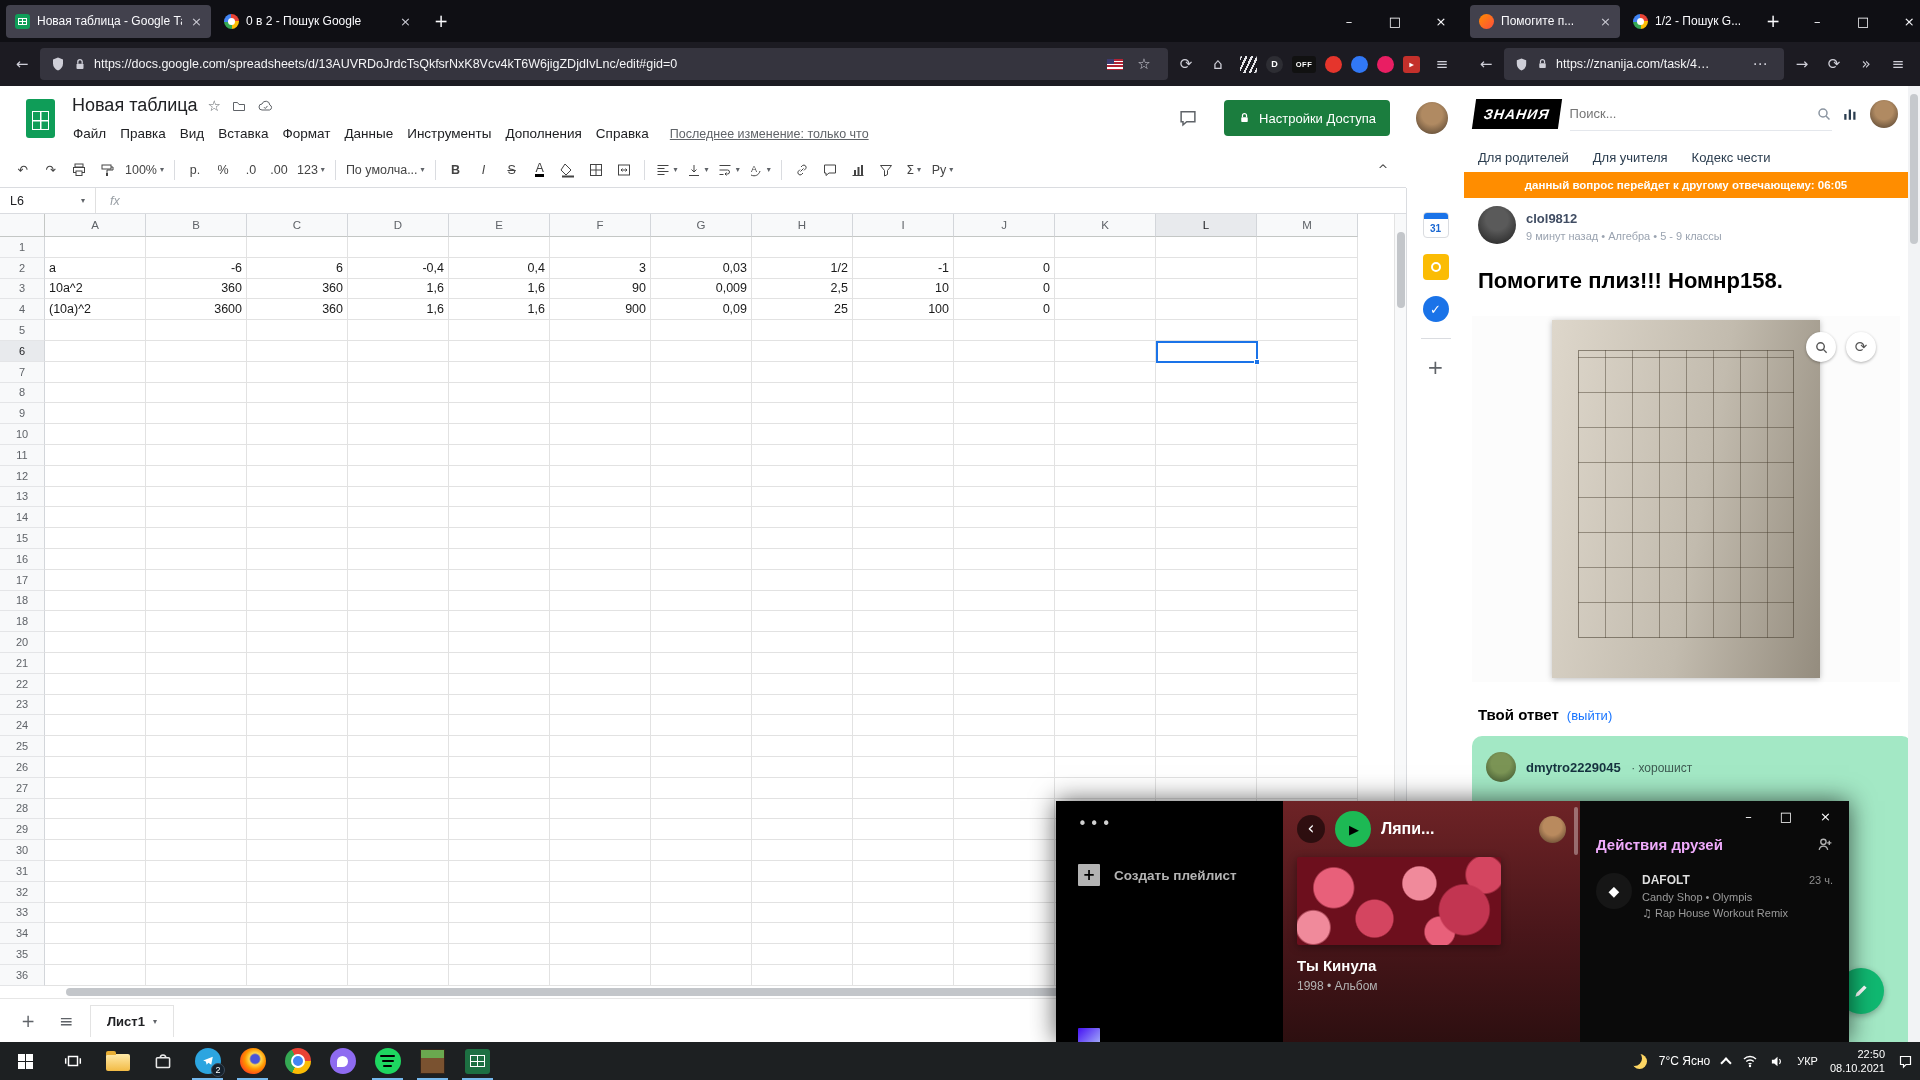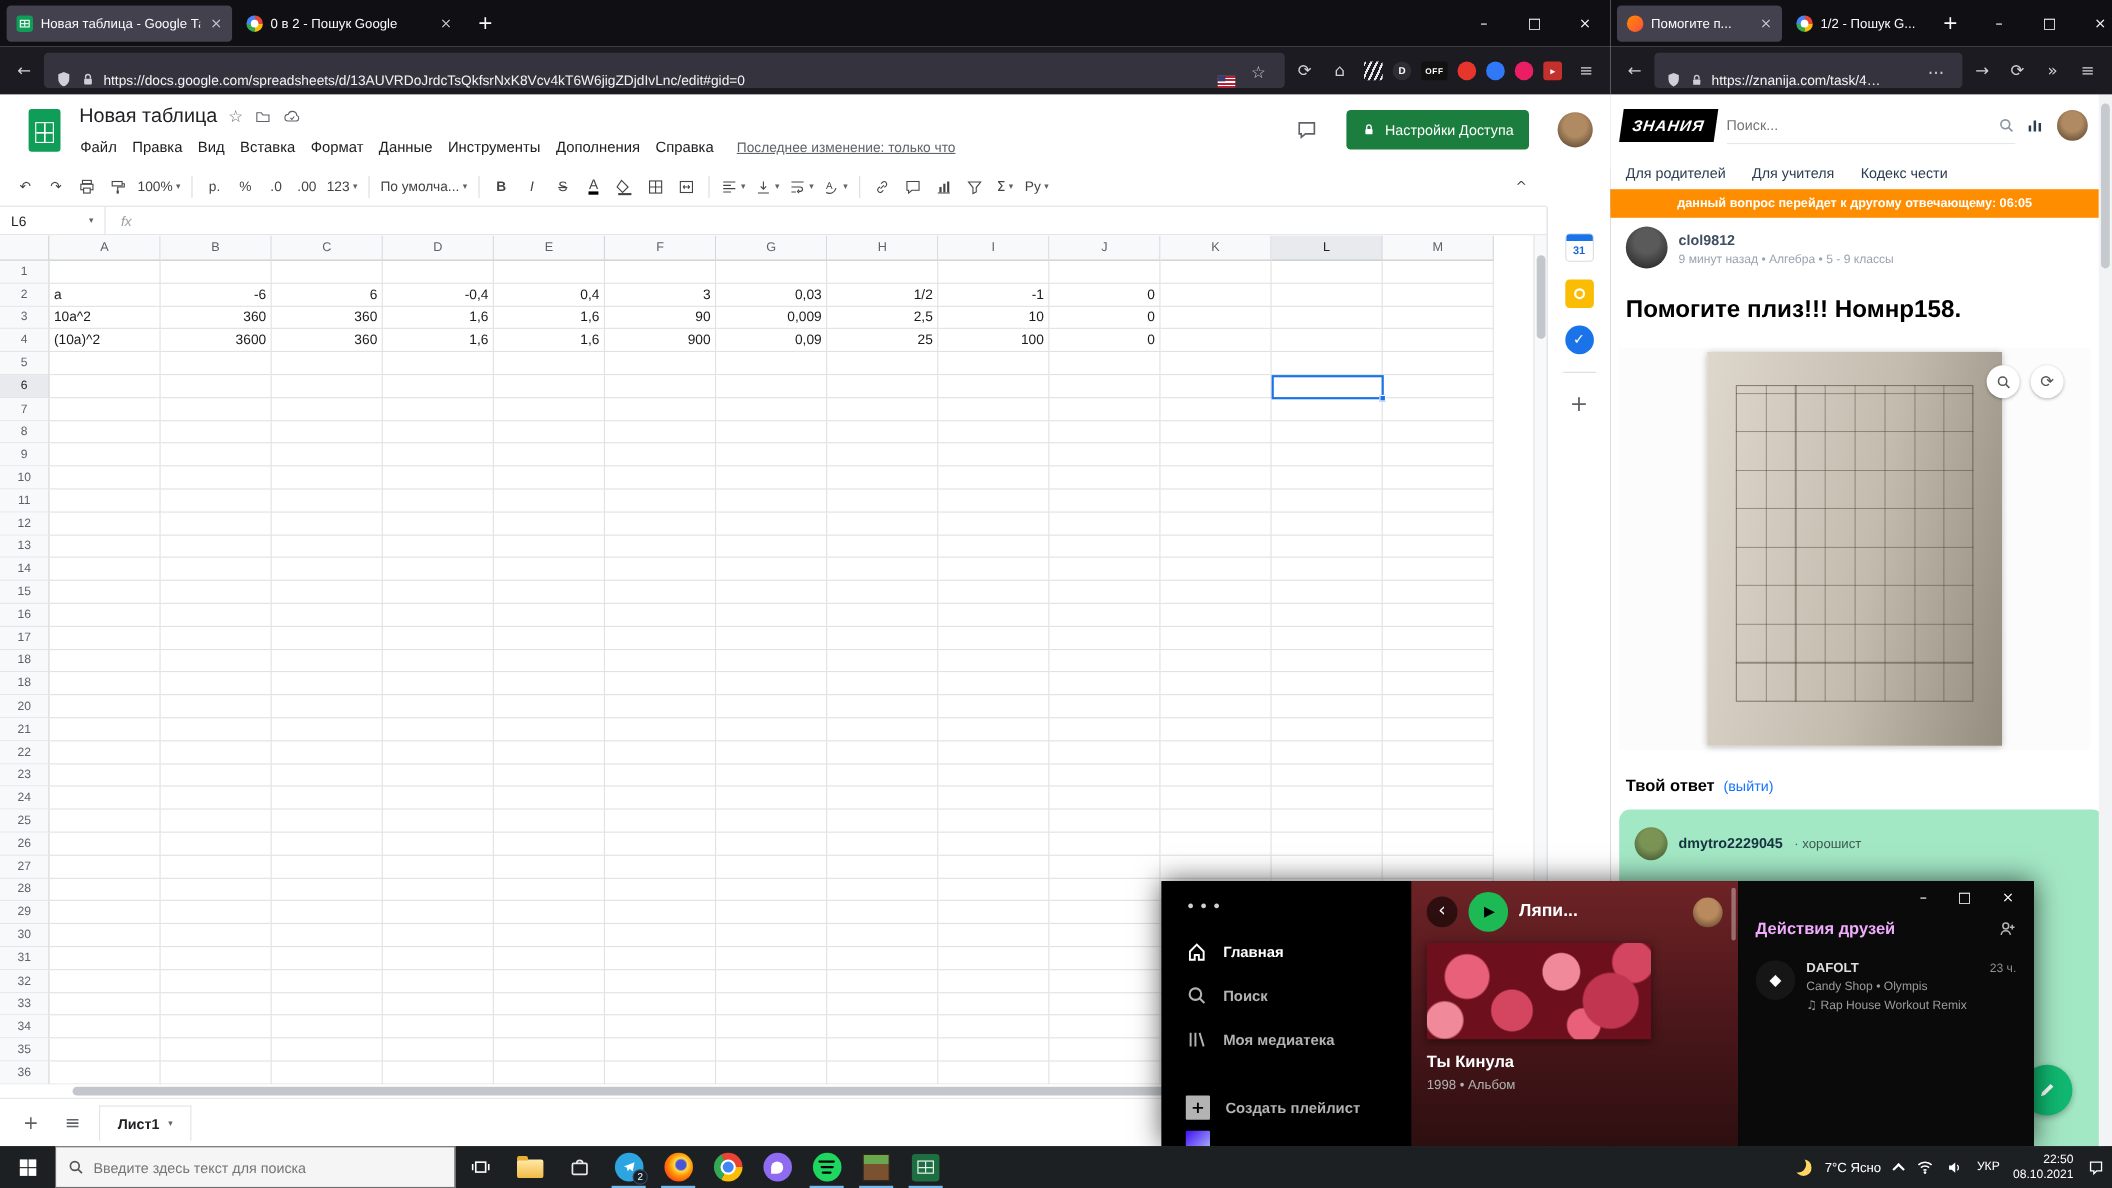--- a/index.html
+++ b/index.html
@@ -23,21 +23,21 @@
  linear-gradient(#fff,#fff) center/100% 1px no-repeat,
  linear-gradient(#fff,#fff) center/1px 100% no-repeat;border:1px solid #fff}
 .fav-google{border-radius:50%;background:conic-gradient(#ea4335 0 25%,#fbbc05 25% 50%,#34a853 50% 75%,#4285f4 75% 100%);position:relative}
 .fav-google::after{content:"";position:absolute;inset:4px;border-radius:50%;background:#fff}
 .fav-brainly{border-radius:50%;background:linear-gradient(135deg,#ff8d00,#fd4d3e)}
 .ff-newtab{color:#fbfbfe;font-size:17px;padding:0 10px}
 .win-controls{margin-left:auto;display:flex;height:100%}
 .win-controls span{width:46px;display:flex;align-items:center;justify-content:center;color:#fbfbfe;font-size:13px}
 .ff-navbar{position:absolute;left:0;top:42px;right:0;height:44px;background:#1c1b22;display:flex;align-items:center;padding:0 8px;gap:4px}
 .nav-btn{color:#cfcfd8;font-size:15px;min-width:28px;height:28px;display:flex;align-items:center;justify-content:center;border-radius:4px}
-.urlfield{flex:1;height:32px;background:#35343e;border-radius:4px;display:flex;align-items:flex-end;padding:0 10px;gap:7px;min-width:0}
+.urlfield{flex:1;height:32px;background:#35343e;border-radius:4px;display:flex;align-items:center;padding:0 10px;gap:7px;min-width:0}
 .url-text{flex:1;white-space:nowrap;overflow:hidden;color:#f4f4f6;font-size:12.5px}
 .flag{width:16px;height:11px;position:relative;background:repeating-linear-gradient(180deg,#b22234 0 1.6px,#fff 1.6px 3.2px);flex:none}
 .flag::after{content:"";position:absolute;left:0;top:0;width:7px;height:5px;background:#3c3b6e}
 .ext-icons{display:flex;gap:9px;align-items:center;padding:0 4px}
 .ext{width:17px;height:17px;border-radius:50%;flex:none;display:flex;align-items:center;justify-content:center;font-size:9px;color:#fff;font-weight:bold}
 .ext-lines{border-radius:2px;background:repeating-linear-gradient(115deg,#e6e6ea 0 2px,transparent 2px 5px)}
 .ext-d{background:#2d2d33}
 .ext-off{width:24px;border-radius:3px;background:#111;font-size:7.5px;letter-spacing:.5px}
 .ext-red{background:#e5352c}
 .ext-blue{background:#3178f6}
@@ -1148,41 +1148,20 @@
       </svg>
   </div>
   <div class="zn-scroll">
       <div class="zn-thumb"></div>
     </div>
 </div>
 
 <div id="spotify">
   <div class="spo-side">
     <div class="spo-dots glyph">•••</div>
-    <div class="spo-list">
-      <div class="spo-item active">
-        <svg width="20" height="20" viewBox="0 0 16 16">
-            <path d="M3 8l5-5 5 5v6H9.5v-3.5h-3V14H3z" fill="none" stroke="#fff" stroke-width="1.4"></path>
-          </svg>
-        <span>Главная</span>
-      </div>
-      <div class="spo-item">
-        <svg width="20" height="20" viewBox="0 0 16 16">
-            <circle cx="7" cy="7" r="4.2" fill="none" stroke="#b3b3b3" stroke-width="1.5"></circle>
-            <path d="M10.2 10.2l3.3 3.3" stroke="#b3b3b3" stroke-width="1.5"></path>
-          </svg>
-        <span>Поиск</span>
-      </div>
-      <div class="spo-item">
-        <svg width="20" height="20" viewBox="0 0 16 16">
-            <path d="M3.5 3v10M7 3v10M10 3.2l3 9.8" stroke="#b3b3b3" stroke-width="1.4"></path>
-          </svg>
-        <span>Моя медиатека</span>
-      </div>
-    </div>
     <div class="spo-create">
       <span class="plusbox glyph">+</span>
       <span>Создать плейлист</span>
     </div>
     <span class="likedbox"></span>
   </div>
 
   <div class="spo-main">
     <div class="spo-topbar">
       <span class="spo-back glyph">‹</span>
@@ -1225,27 +1204,20 @@
 </div>
 
 <div id="taskbar">
   <div class="tb-start">
     <span class="winlogo">
         <i></i>
         <i></i>
         <i></i>
         <i></i>
       </span>
-  </div>
-  <div class="tb-search">
-    <svg width="16" height="16" viewBox="0 0 16 16">
-        <circle cx="7" cy="7" r="4" fill="none" stroke="#555" stroke-width="1.5"></circle>
-        <path d="M10 10l3.5 3.5" stroke="#555" stroke-width="1.5"></path>
-      </svg>
-    <input placeholder="Введите здесь текст для поиска" style="">
   </div>
   <div class="tb-btn">
     <svg width="20" height="18" viewBox="0 0 17 16">
         <rect x="4.5" y="4" width="8" height="8" fill="none" stroke="#fff" stroke-width="1.3"></rect>
         <path d="M2 5.5v5M15 5.5v5" stroke="#fff" stroke-width="1.3"></path>
       </svg>
   </div>
   <div class="tb-btn">
       <span class="ic-folder"></span>
     </div>

